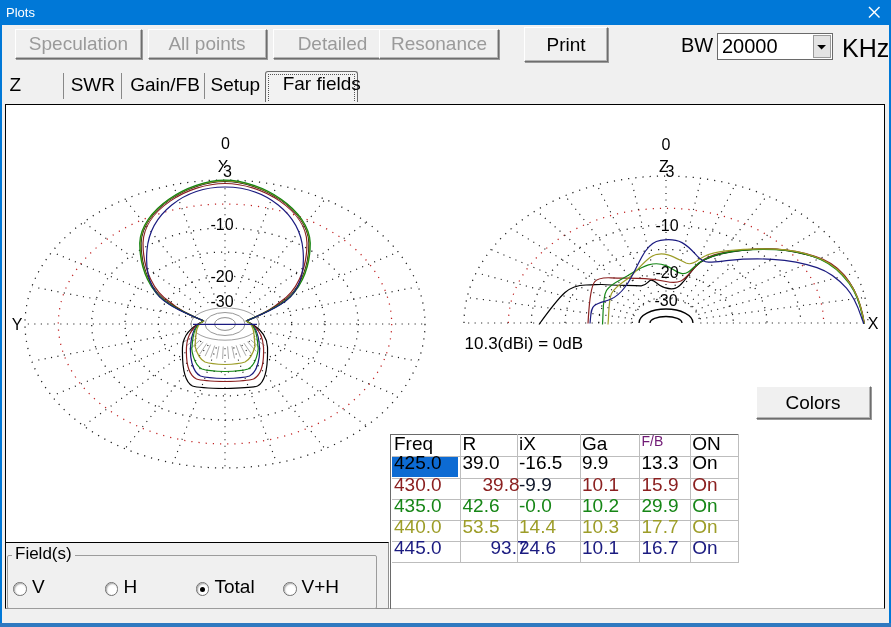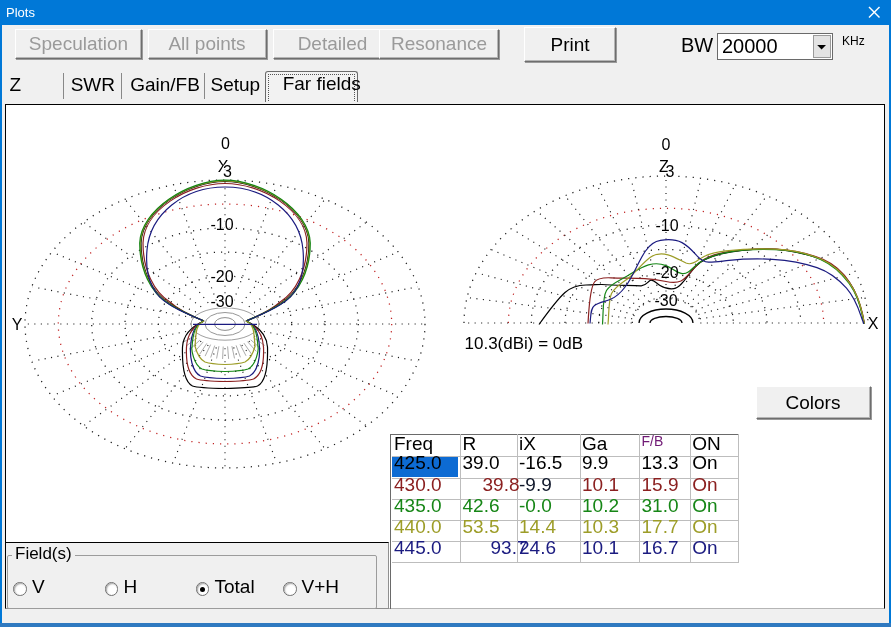--- a/index.html
+++ b/index.html
@@ -18,32 +18,32 @@
   </svg>
 </div>
 <div class="abs" style="left:0;top:25px;width:2px;height:602px;background:#0078d7;"></div>
 <div class="abs" style="left:889px;top:25px;width:2px;height:602px;background:#0078d7;"></div>
 <div class="abs" style="left:0;top:622.5px;width:891px;height:4.5px;background:#2f79c0;"></div>
 
 <div class="btn" style="left:15px;top:29px;width:127px;height:30px;line-height:28px;color:#9a9a9a;">Speculation</div>
 <div class="btn" style="left:147.5px;top:29px;width:119px;height:30px;line-height:28px;color:#9a9a9a;">All points</div>
 <div class="btn" style="left:272.5px;top:29px;width:120px;height:30px;line-height:28px;color:#9a9a9a;">Detailed</div>
 <div class="btn" style="left:379px;top:29px;width:120px;height:30px;line-height:28px;color:#9a9a9a;">Resonance</div>
-<div class="btn" style="left:524px;top:26.5px;width:92px;height:35px;line-height:33px;color:#000;">Print</div>
+<div class="btn" style="left:524px;top:26.5px;width:84px;height:35px;line-height:33px;color:#000;">Print</div>
 
 <div class="abs" style="left:681px;top:33.5px;font-size:20px;">BW</div>
 <div class="abs" style="left:717px;top:32.5px;width:116px;height:27.5px;background:#fff;border:1.5px solid #6a6a6a;">
   <div class="abs" style="left:4px;top:1.5px;font-size:20px;">20000</div>
   <div class="abs" style="left:95px;top:1px;width:17.5px;height:23px;background:#e3e3e3;border:1px solid #9a9a9a;">
     <svg width="16" height="21">
         <path d="M 3.2 9 L 12 9 L 7.6 13.6 Z" fill="#000"></path>
       </svg>
   </div>
 </div>
-<div class="abs" style="left:842px;top:34px;font-size:12px;">KHz</div>
+<div class="abs" style="left:842px;top:34px;font-size:25px;">KHz</div>
 
 <div class="abs" style="left:62.5px;top:73px;width:1px;height:26px;background:#888;"></div>
 <div class="abs" style="left:120.8px;top:73px;width:1px;height:26px;background:#888;"></div>
 <div class="abs" style="left:203.5px;top:73px;width:1px;height:26px;background:#888;"></div>
 <div class="abs" style="left:264.5px;top:71px;width:93px;height:31px;background:#f2f2f2;border:1px solid #6a6a6a;border-bottom:none;border-radius:3px 3px 0 0;"></div>
 <div class="abs" style="left:267.5px;top:73.5px;width:87px;height:27px;border:1px dotted #555;border-bottom:none;"></div>
 <div class="abs" style="left:9.4px;top:74px;font-size:19px;">Z</div>
 <div class="abs" style="left:70.7px;top:74px;font-size:19px;">SWR</div>
 <div class="abs" style="left:130.2px;top:74px;font-size:19px;">Gain/FB</div>
 <div class="abs" style="left:210.5px;top:74px;font-size:19px;">Setup</div>
@@ -194,21 +194,21 @@
 <div class="abs" style="left:394.0px;top:473.6px;font-size:19px;color:#8b2020;">430.0</div>
 <div class="abs" style="left:462.5px;top:473.6px;font-size:19px;color:#8b2020;padding-left:20px;">39.8</div>
 <div class="abs" style="left:519.0px;top:473.6px;font-size:19px;color:#0f172a;">-9.9</div>
 <div class="abs" style="left:582.0px;top:473.6px;font-size:19px;color:#8b2020;">10.1</div>
 <div class="abs" style="left:641.5px;top:473.6px;font-size:19px;color:#8b2020;">15.9</div>
 <div class="abs" style="left:692.2px;top:473.6px;font-size:19px;color:#8b2020;">On</div>
 <div class="abs" style="left:394.0px;top:494.8px;font-size:19px;color:#168616;">435.0</div>
 <div class="abs" style="left:462.5px;top:494.8px;font-size:19px;color:#168616;">42.6</div>
 <div class="abs" style="left:519.0px;top:494.8px;font-size:19px;color:#168616;">-0.0</div>
 <div class="abs" style="left:582.0px;top:494.8px;font-size:19px;color:#168616;">10.2</div>
-<div class="abs" style="left:641.5px;top:494.8px;font-size:19px;color:#168616;">31.0</div>
+<div class="abs" style="left:641.5px;top:494.8px;font-size:19px;color:#168616;">29.9</div>
 <div class="abs" style="left:692.2px;top:494.8px;font-size:19px;color:#168616;">On</div>
 <div class="abs" style="left:394.0px;top:516.0px;font-size:19px;color:#9d9d28;">440.0</div>
 <div class="abs" style="left:462.5px;top:516.0px;font-size:19px;color:#9d9d28;">53.5</div>
 <div class="abs" style="left:519.0px;top:516.0px;font-size:19px;color:#9d9d28;">14.4</div>
 <div class="abs" style="left:582.0px;top:516.0px;font-size:19px;color:#9d9d28;">10.3</div>
 <div class="abs" style="left:641.5px;top:516.0px;font-size:19px;color:#9d9d28;">17.7</div>
 <div class="abs" style="left:692.2px;top:516.0px;font-size:19px;color:#9d9d28;">On</div>
 <div class="abs" style="left:394.0px;top:537.2px;font-size:19px;color:#1b1b80;">445.0</div>
 <div class="abs" style="left:462.5px;top:537.2px;font-size:19px;color:#1b1b80;padding-left:28px;">93.7</div>
 <div class="abs" style="left:519.0px;top:537.2px;font-size:19px;color:#1b1b80;">24.6</div>

